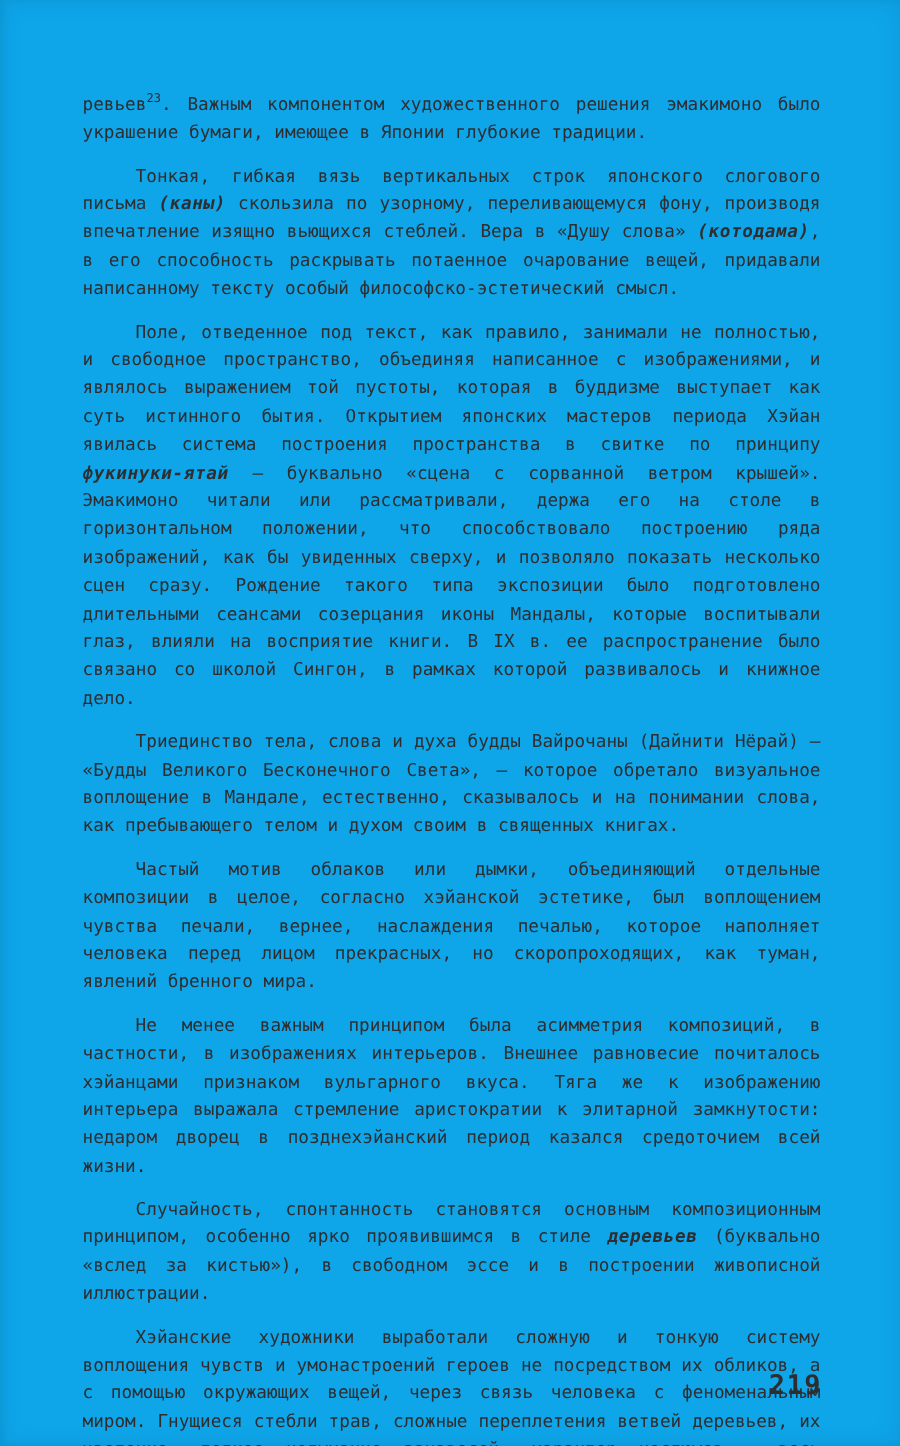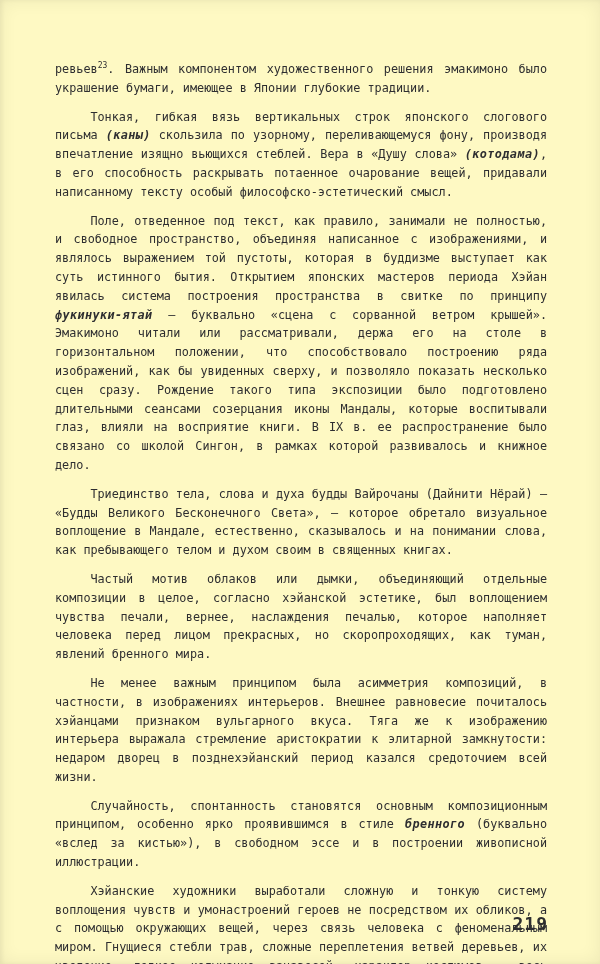--- a/index.html
+++ b/index.html
@@ -5,21 +5,21 @@
   html, body {
     margin: 0;
     padding: 0;
     background: #ececea;
   }
   .scan-page {
     position: relative;
     width: 600px;
     height: 964px;
     margin: 0 auto;
-    background: #fef9c3;
+    background: #0ea5e9;
     box-shadow: inset 0 0 18px rgba(0,0,0,0.07), inset 2px 0 4px rgba(0,0,0,0.05);
     box-sizing: border-box;
     overflow: hidden;
   }
   .text-block {
     position: absolute;
     left: 55px;
     top: 60px;
     width: 492px;
     font-family: "DejaVu Sans Mono", "Liberation Mono", monospace;
@@ -62,17 +62,17 @@
 <body>
 
 <div class="scan-page">
   <div class="text-block" id="text-block">
       <p class="para"><span>ревьев</span><sup class="seg-sup">23</sup><span>. Важным компонентом художественного решения эмакимоно было украшение бумаги, имеющее в Японии глубокие традиции.</span></p>
       <p class="para indent"><span>Тонкая, гибкая вязь вертикальных строк японского слогового письма </span><em class="seg-em">(каны)</em><span> скользила по узорному, переливающемуся фону, производя впечатление изящно вьющихся стеблей. Вера в «Душу слова» </span><em class="seg-em">(котодама)</em><span>, в его способность раскрывать потаенное очарование вещей, придавали написанному тексту особый философско-эстетический смысл.</span></p>
       <p class="para indent"><span>Поле, отведенное под текст, как правило, занимали не полностью, и свободное пространство, объединяя написанное с изображениями, и являлось выражением той пустоты, которая в буддизме выступает как суть истинного бытия. Открытием японских мастеров периода Хэйан явилась система построения пространства в свитке по принципу </span><em class="seg-em">фукинуки-ятай</em><span> — буквально «сцена с сорванной ветром крышей». Эмакимоно читали или рассматривали, держа его на столе в горизонтальном положении, что способствовало построению ряда изображений, как бы увиденных сверху, и позволяло показать несколько сцен сразу. Рождение такого типа экспозиции было подготовлено длительными сеансами созерцания иконы Мандалы, которые воспитывали глаз, влияли на восприятие книги. В IX в. ее распространение было связано со школой Сингон, в рамках которой развивалось и книжное дело.</span></p>
       <p class="para indent"><span>Триединство тела, слова и духа будды Вайрочаны (Дайнити Нёрай) — «Будды Великого Бесконечного Света», — которое обретало визуальное воплощение в Мандале, естественно, сказывалось и на понимании слова, как пребывающего телом и духом своим в священных книгах.</span></p>
       <p class="para indent"><span>Частый мотив облаков или дымки, объединяющий отдельные композиции в целое, согласно хэйанской эстетике, был воплощением чувства печали, вернее, наслаждения печалью, которое наполняет человека перед лицом прекрасных, но скоропроходящих, как туман, явлений бренного мира.</span></p>
       <p class="para indent"><span>Не менее важным принципом была асимметрия композиций, в частности, в изображениях интерьеров. Внешнее равновесие почиталось хэйанцами признаком вульгарного вкуса. Тяга же к изображению интерьера выражала стремление аристократии к элитарной замкнутости: недаром дворец в позднехэйанский период казался средоточием всей жизни.</span></p>
-      <p class="para indent"><span>Случайность, спонтанность становятся основным композиционным принципом, особенно ярко проявившимся в стиле </span><em class="seg-em">бренного</em><span> (буквально «вслед за кистью»), в свободном эссе и в построении живописной иллюстрации.</span></p>
+      <p class="para indent"><span>Случайность, спонтанность становятся основным композиционным принципом, особенно ярко проявившимся в стиле </span><em class="seg-em">деревьев</em><span> (буквально «вслед за кистью»), в свободном эссе и в построении живописной иллюстрации.</span></p>
       <p class="para indent"><span>Хэйанские художники выработали сложную и тонкую систему воплощения чувств и умонастроений героев не посредством их обликов, а с помощью окружающих вещей, через связь человека с феноменальным миром. Гнущиеся стебли трав, сложные переплетения ветвей деревьев, их цветение, легкое колыхание занавесей, характер костюмов — весь цветовой и графический ритм композиции передавал состояние души героя. Лицо же его изображалось приемом </span><em class="seg-em">хикимэ-кагихана</em><span>, при котором двумя линиями очерчивался контур лица; художники не ставили себе задачу передачи ин-</span></p>
     </div>
   <div class="page-number">219</div>
 </div>
 
 </body></html>

